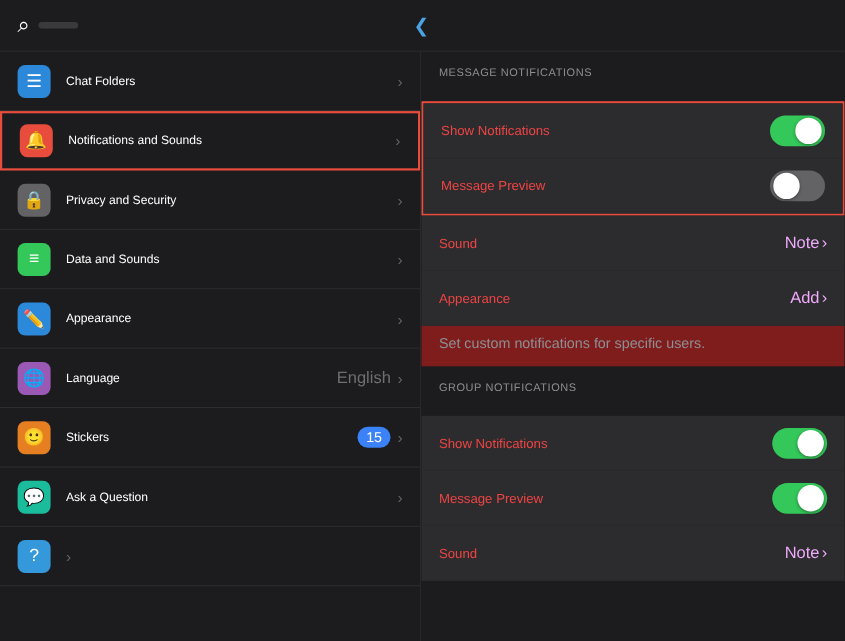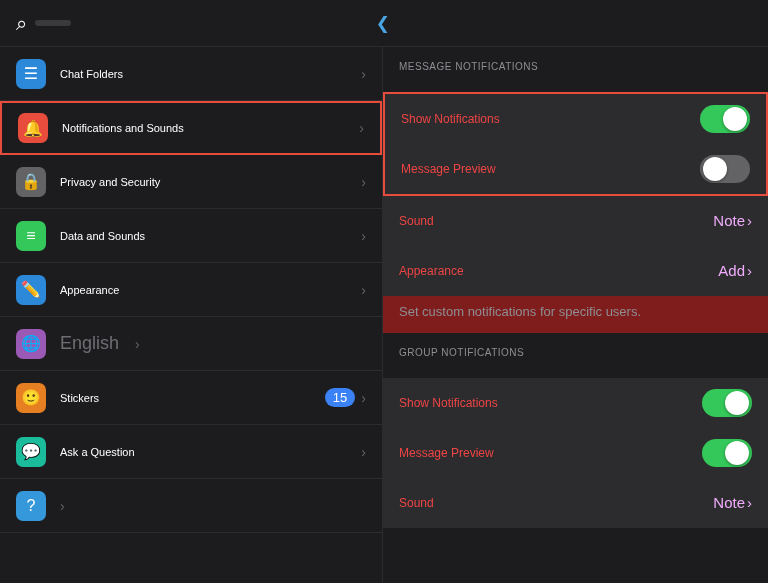--- a/index.html
+++ b/index.html
@@ -103,23 +103,23 @@
       margin-right: 14px;
       flex-shrink: 0;
       font-size: 16px;
     }
     .menu-item-label {
       flex: 1;
       font-size: 11px;
       color: #fff;
     }
     .menu-item-value {
-      font-size: 18px;
+      font-size: 15px;
       color: #6e6e73;
-      margin-right: 16px;
+      margin-right: 6px;
     }
     .menu-item-badge {
       background: #3b82f6;
       border-radius: 10px;
       padding: 2px 8px;
       font-size: 13px;
       color: #fff;
       margin-right: 6px;
     }
     .chevron {
@@ -252,20 +252,21 @@
         <span class="menu-item-label">Data and Sounds</span>
         <span class="chevron">›</span>
       </div>
       <div class="menu-item">
         <div class="menu-item-icon icon-blue">✏️</div>
         <span class="menu-item-label">Appearance</span>
         <span class="chevron">›</span>
       </div>
       <div class="menu-item">
         <div class="menu-item-icon icon-purple">🌐</div>
+        <span class="menu-item-label">Language</span>
         <span class="menu-item-value">English</span>
         <span class="chevron">›</span>
       </div>
       <div class="menu-item">
         <div class="menu-item-icon icon-orange">🙂</div>
         <span class="menu-item-label">Stickers</span>
         <span class="menu-item-badge">15</span>
         <span class="chevron">›</span>
       </div>
       <div class="menu-item">

